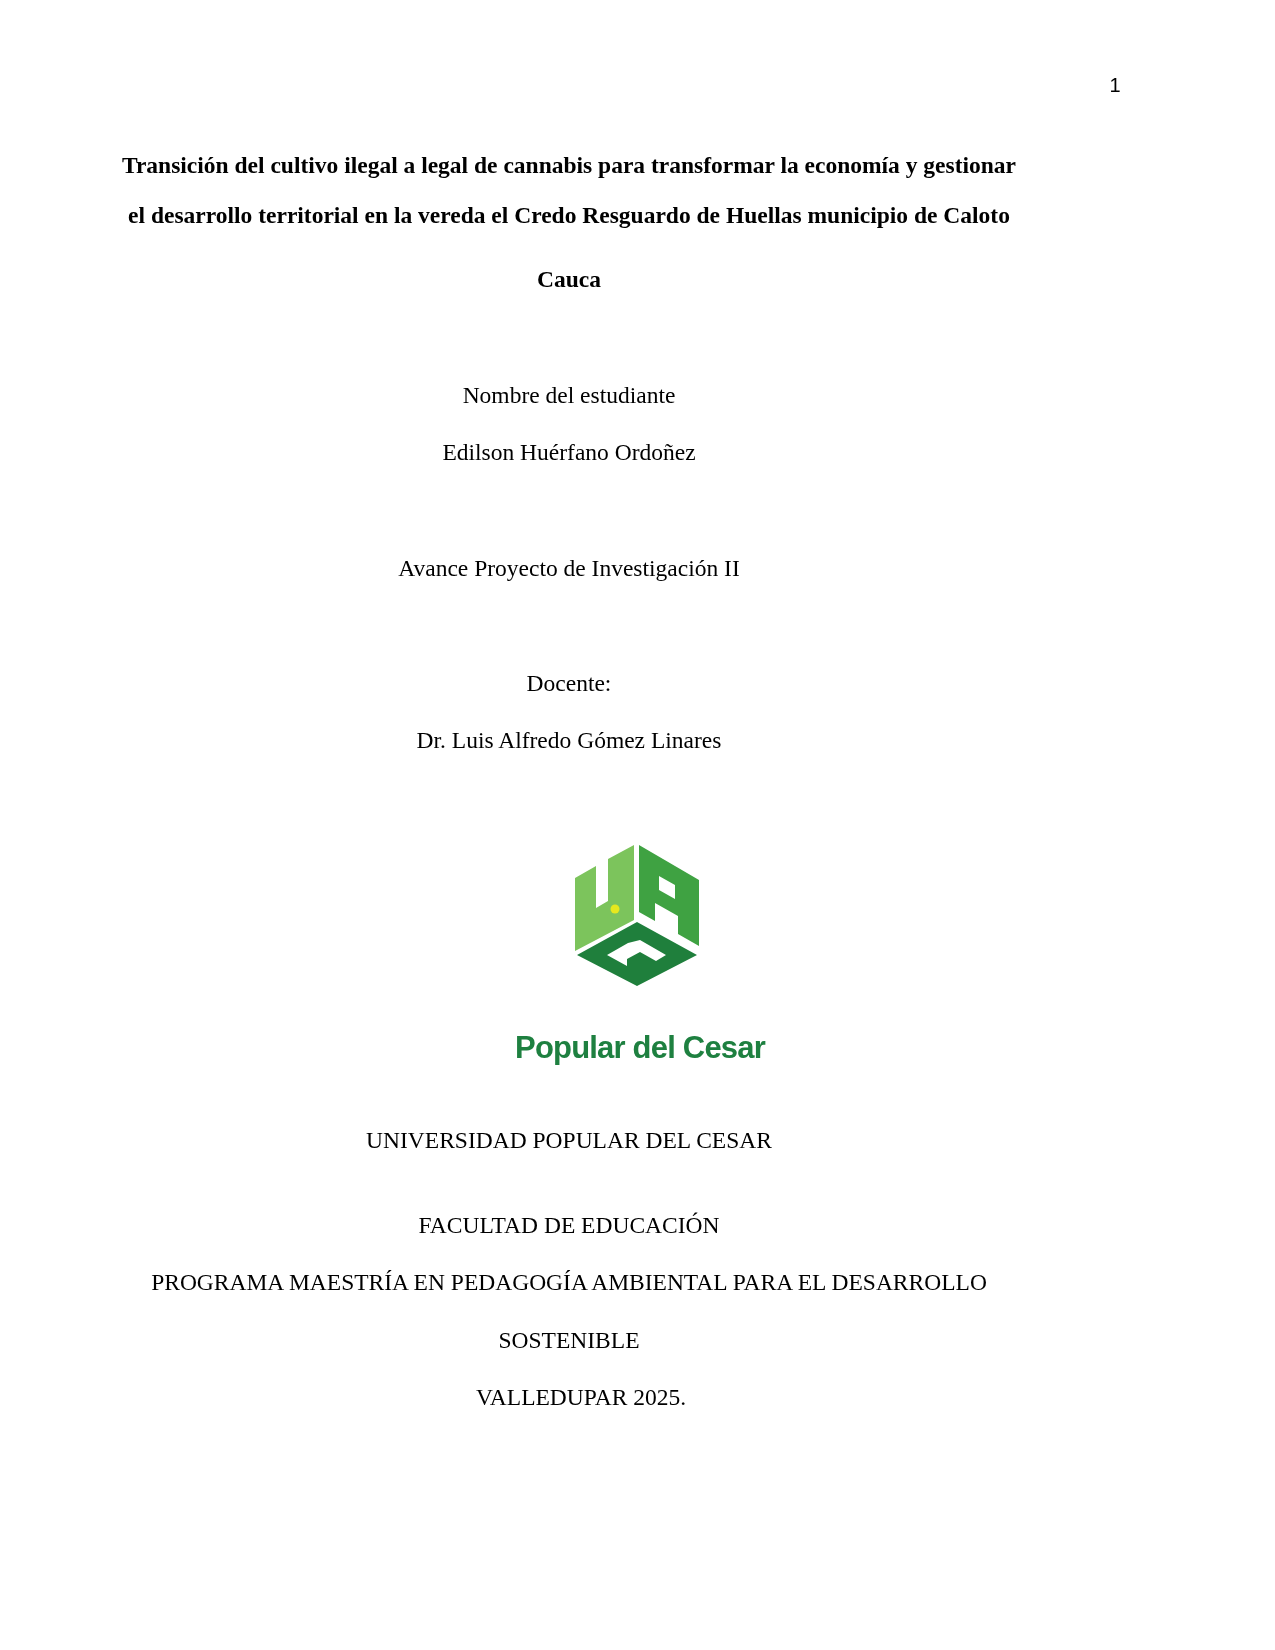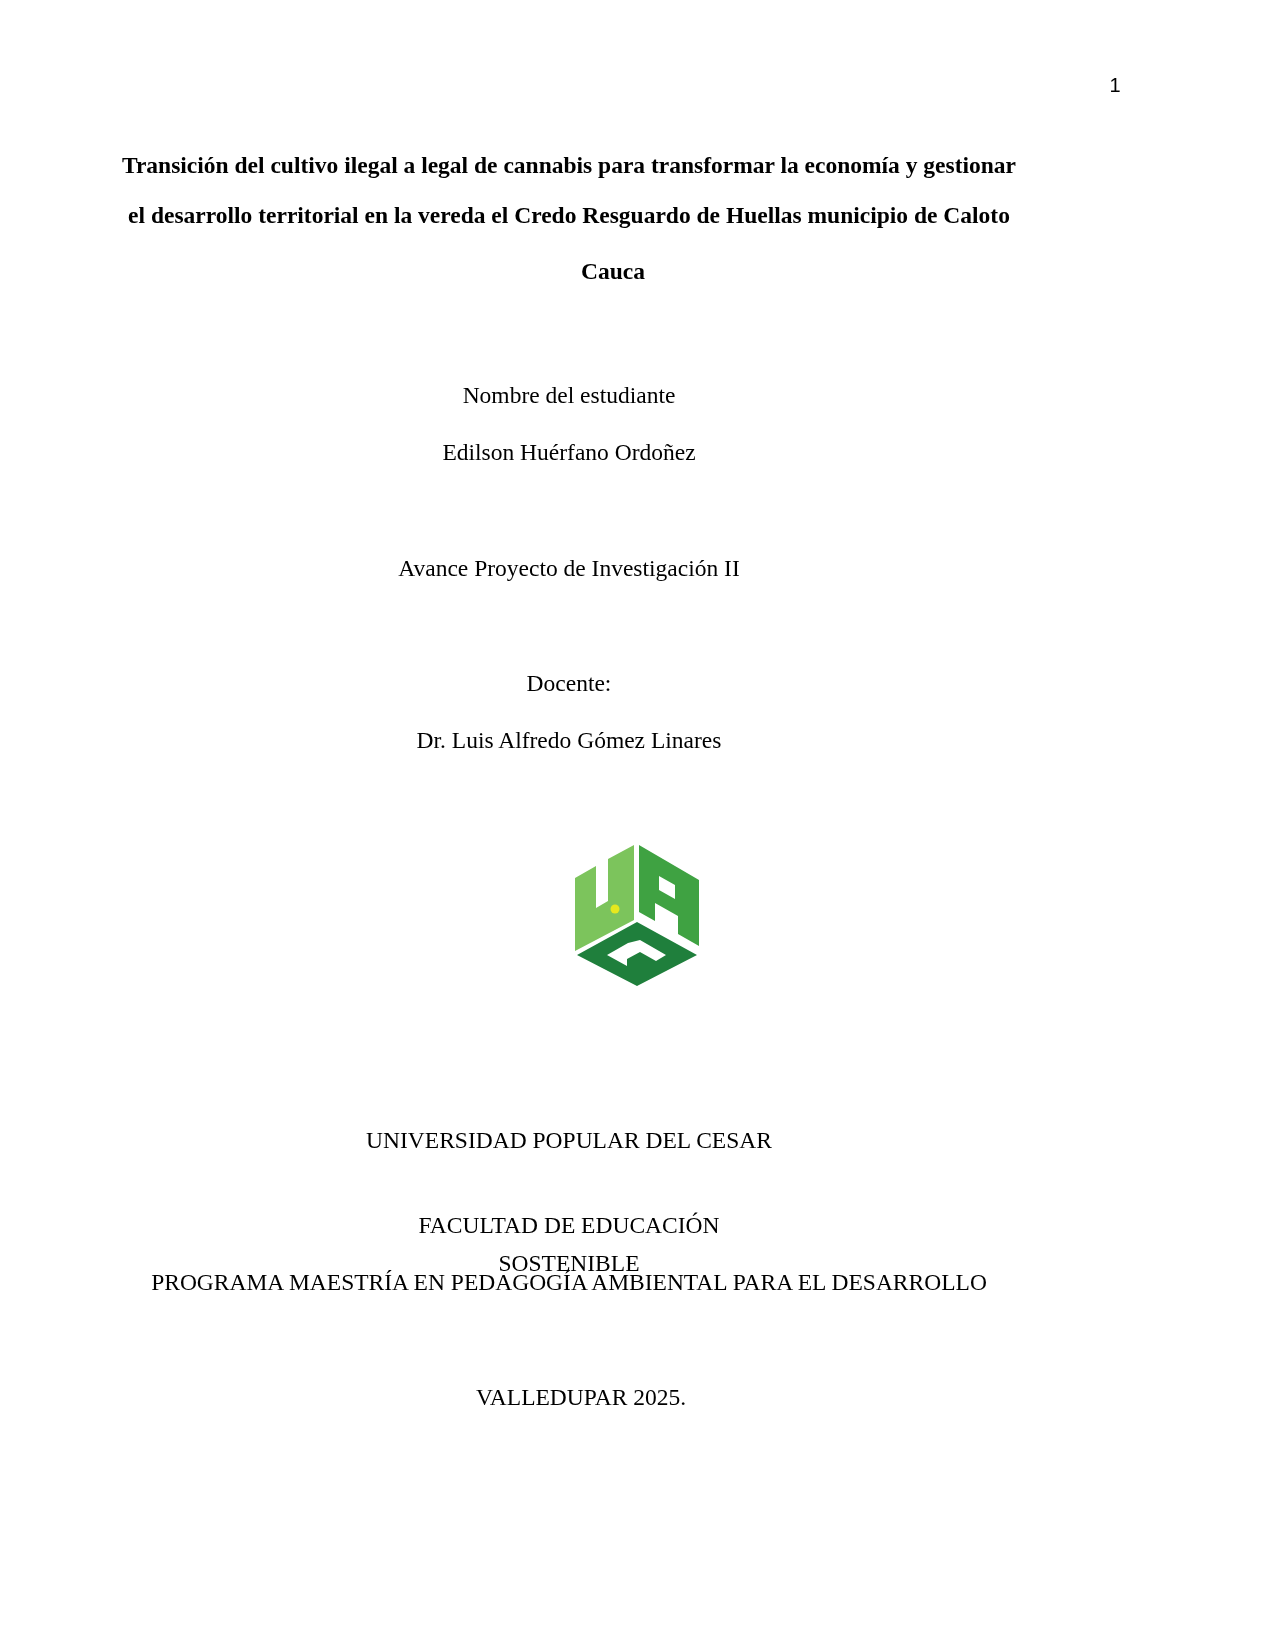--- a/index.html
+++ b/index.html
@@ -74,21 +74,21 @@
     }
   </style>
 </head>
 <body>
 
 <div class="page-number">1</div>
 
 <div>
   <div class="line title" style="top:150px;">Transición del cultivo ilegal a legal de cannabis para transformar la economía y gestionar</div>
   <div class="line title" style="top:200px;">el desarrollo territorial en la vereda el Credo Resguardo de Huellas municipio de Caloto</div>
-  <div class="line title" style="top:256px;padding-left:44px;">Cauca</div>
+  <div class="line title" style="top:264px;">Cauca</div>
 </div>
 
 <div>
   <div class="line" style="top:380px;">Nombre del estudiante</div>
   <div class="line" style="top:437px;">Edilson Huérfano Ordoñez</div>
 </div>
 
 <div>
   <div class="line" style="top:553px;">Avance Proyecto de Investigación II</div>
 </div>
@@ -134,21 +134,22 @@
          M 128 107
          L 107 119
          L 127 130
          L 127 123
          L 140 116
          L 156 125
          L 166 119
          L 140 104 Z" fill-rule="evenodd"></path>
     <circle cx="115" cy="73" r="4.5" fill="#E6E81E" transform="translate(0,0)"></circle>
   </svg>
+  <div class="wordmark-2" style="color:#1E8040;">Popular del Cesar</div>
 </div>
 
 <div>
   <div class="line" style="top:1125px;">UNIVERSIDAD POPULAR DEL CESAR</div>
   <div class="line" style="top:1210px;">FACULTAD DE EDUCACIÓN</div>
   <div class="line" style="top:1267px;">PROGRAMA MAESTRÍA EN PEDAGOGÍA AMBIENTAL PARA EL DESARROLLO</div>
-  <div class="line" style="top:1248px;">SOSTENIBLE</div>
+  <div class="line" style="top:1325px;">SOSTENIBLE</div>
   <div class="line" style="top:1382px;margin-left:12px;">VALLEDUPAR 2025.</div>
 </div>
 
 </body></html>

